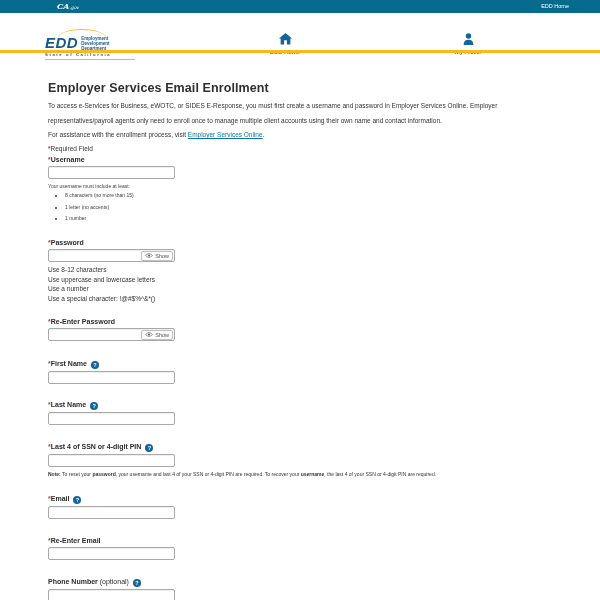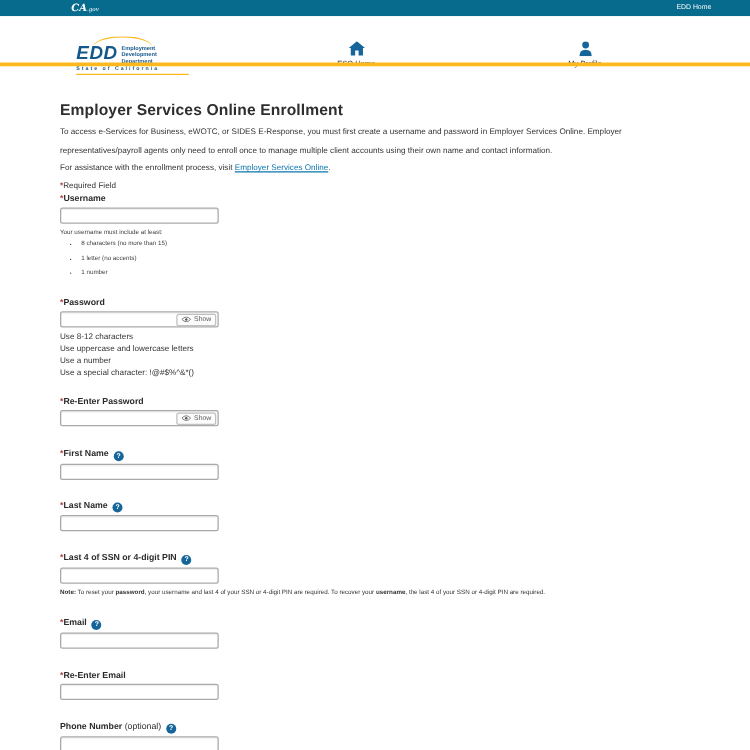--- a/index.html
+++ b/index.html
@@ -17,21 +17,21 @@
   .cagov{position:absolute;left:57px;top:0;color:#fff;font-family:"DejaVu Serif",serif;
          font-style:italic;font-weight:bold;font-size:8px;line-height:13px;cursor:pointer;}
   .cagov .gov{font-size:4.5px;font-weight:normal;}
   .eddhome{position:absolute;right:31px;top:0;color:#fff;font-size:5.5px;line-height:13px;
            text-decoration:none;cursor:pointer;}
 
   
   .header{position:absolute;left:0;top:13px;width:600px;height:37px;background:#fff;}
   .goldline{position:absolute;left:0;top:50px;width:600px;height:2.5px;background:var(--gold);}
 
-  .logo{position:absolute;left:45px;top:15px;width:92px;height:33px;cursor:pointer;margin-left:16px;}
+  .logo{position:absolute;left:45px;top:15px;width:92px;height:33px;cursor:pointer;}
   .logo-arc{position:absolute;left:13px;top:1px;width:48px;height:9px;
             border-top:1.5px solid var(--gold);border-radius:50% 50% 0 0/100% 100% 0 0;}
   .logo-row{position:absolute;left:0;top:7px;display:flex;align-items:flex-start;}
   .logo-edd{font-size:15px;font-weight:bold;font-style:italic;color:var(--logo-blue);
             letter-spacing:.5px;line-height:15px;}
   .logo-lines{display:flex;flex-direction:column;margin-left:3px;margin-top:1px;}
   .logo-lines span{font-size:4.5px;line-height:5px;font-weight:bold;color:var(--logo-blue);}
   .logo-state{position:absolute;left:0;top:24px;width:90px;font-size:4.2px;font-weight:bold;
               color:var(--logo-blue);letter-spacing:1.6px;white-space:nowrap;
               border-bottom:1.5px solid var(--gold);padding-bottom:2px;}
@@ -106,21 +106,21 @@
     <div class="nav-item" style="left:423px;">
       <svg width="11" height="12" viewBox="0 0 20 22">
         <circle cx="10" cy="5.5" r="5" fill="#15659b"></circle>
         <path d="M1 22 Q1 12.5 10 12.5 Q19 12.5 19 22 Z" fill="#15659b"></path>
       </svg>
       <span class="nav-label">My Profile</span>
     </div>
   </div>
   <div class="goldline"></div>
 
-  <h1 class="title">Employer Services Online Enrollment</h1>
+  <h1 class="title">Employer Services Email Enrollment</h1>
 
   <p class="intro">To access e-Services for Business, eWOTC, or SIDES E-Response, you must first create a username and password in Employer Services Online. Employer representatives/payroll agents only need to enroll once to manage multiple client accounts using their own name and contact information.</p>
 
   <p class="assist"><span>For assistance with the enrollment process, visit </span><a>Employer Services Online</a><span>.</span></p>
 
   <div class="req"><span class="ast">*</span><span>Required Field</span></div>
 
   <div class="group" style="top:155px;">
     <label><span class="ast">*</span><span>Username</span></label>
     <div class="inputwrap">

